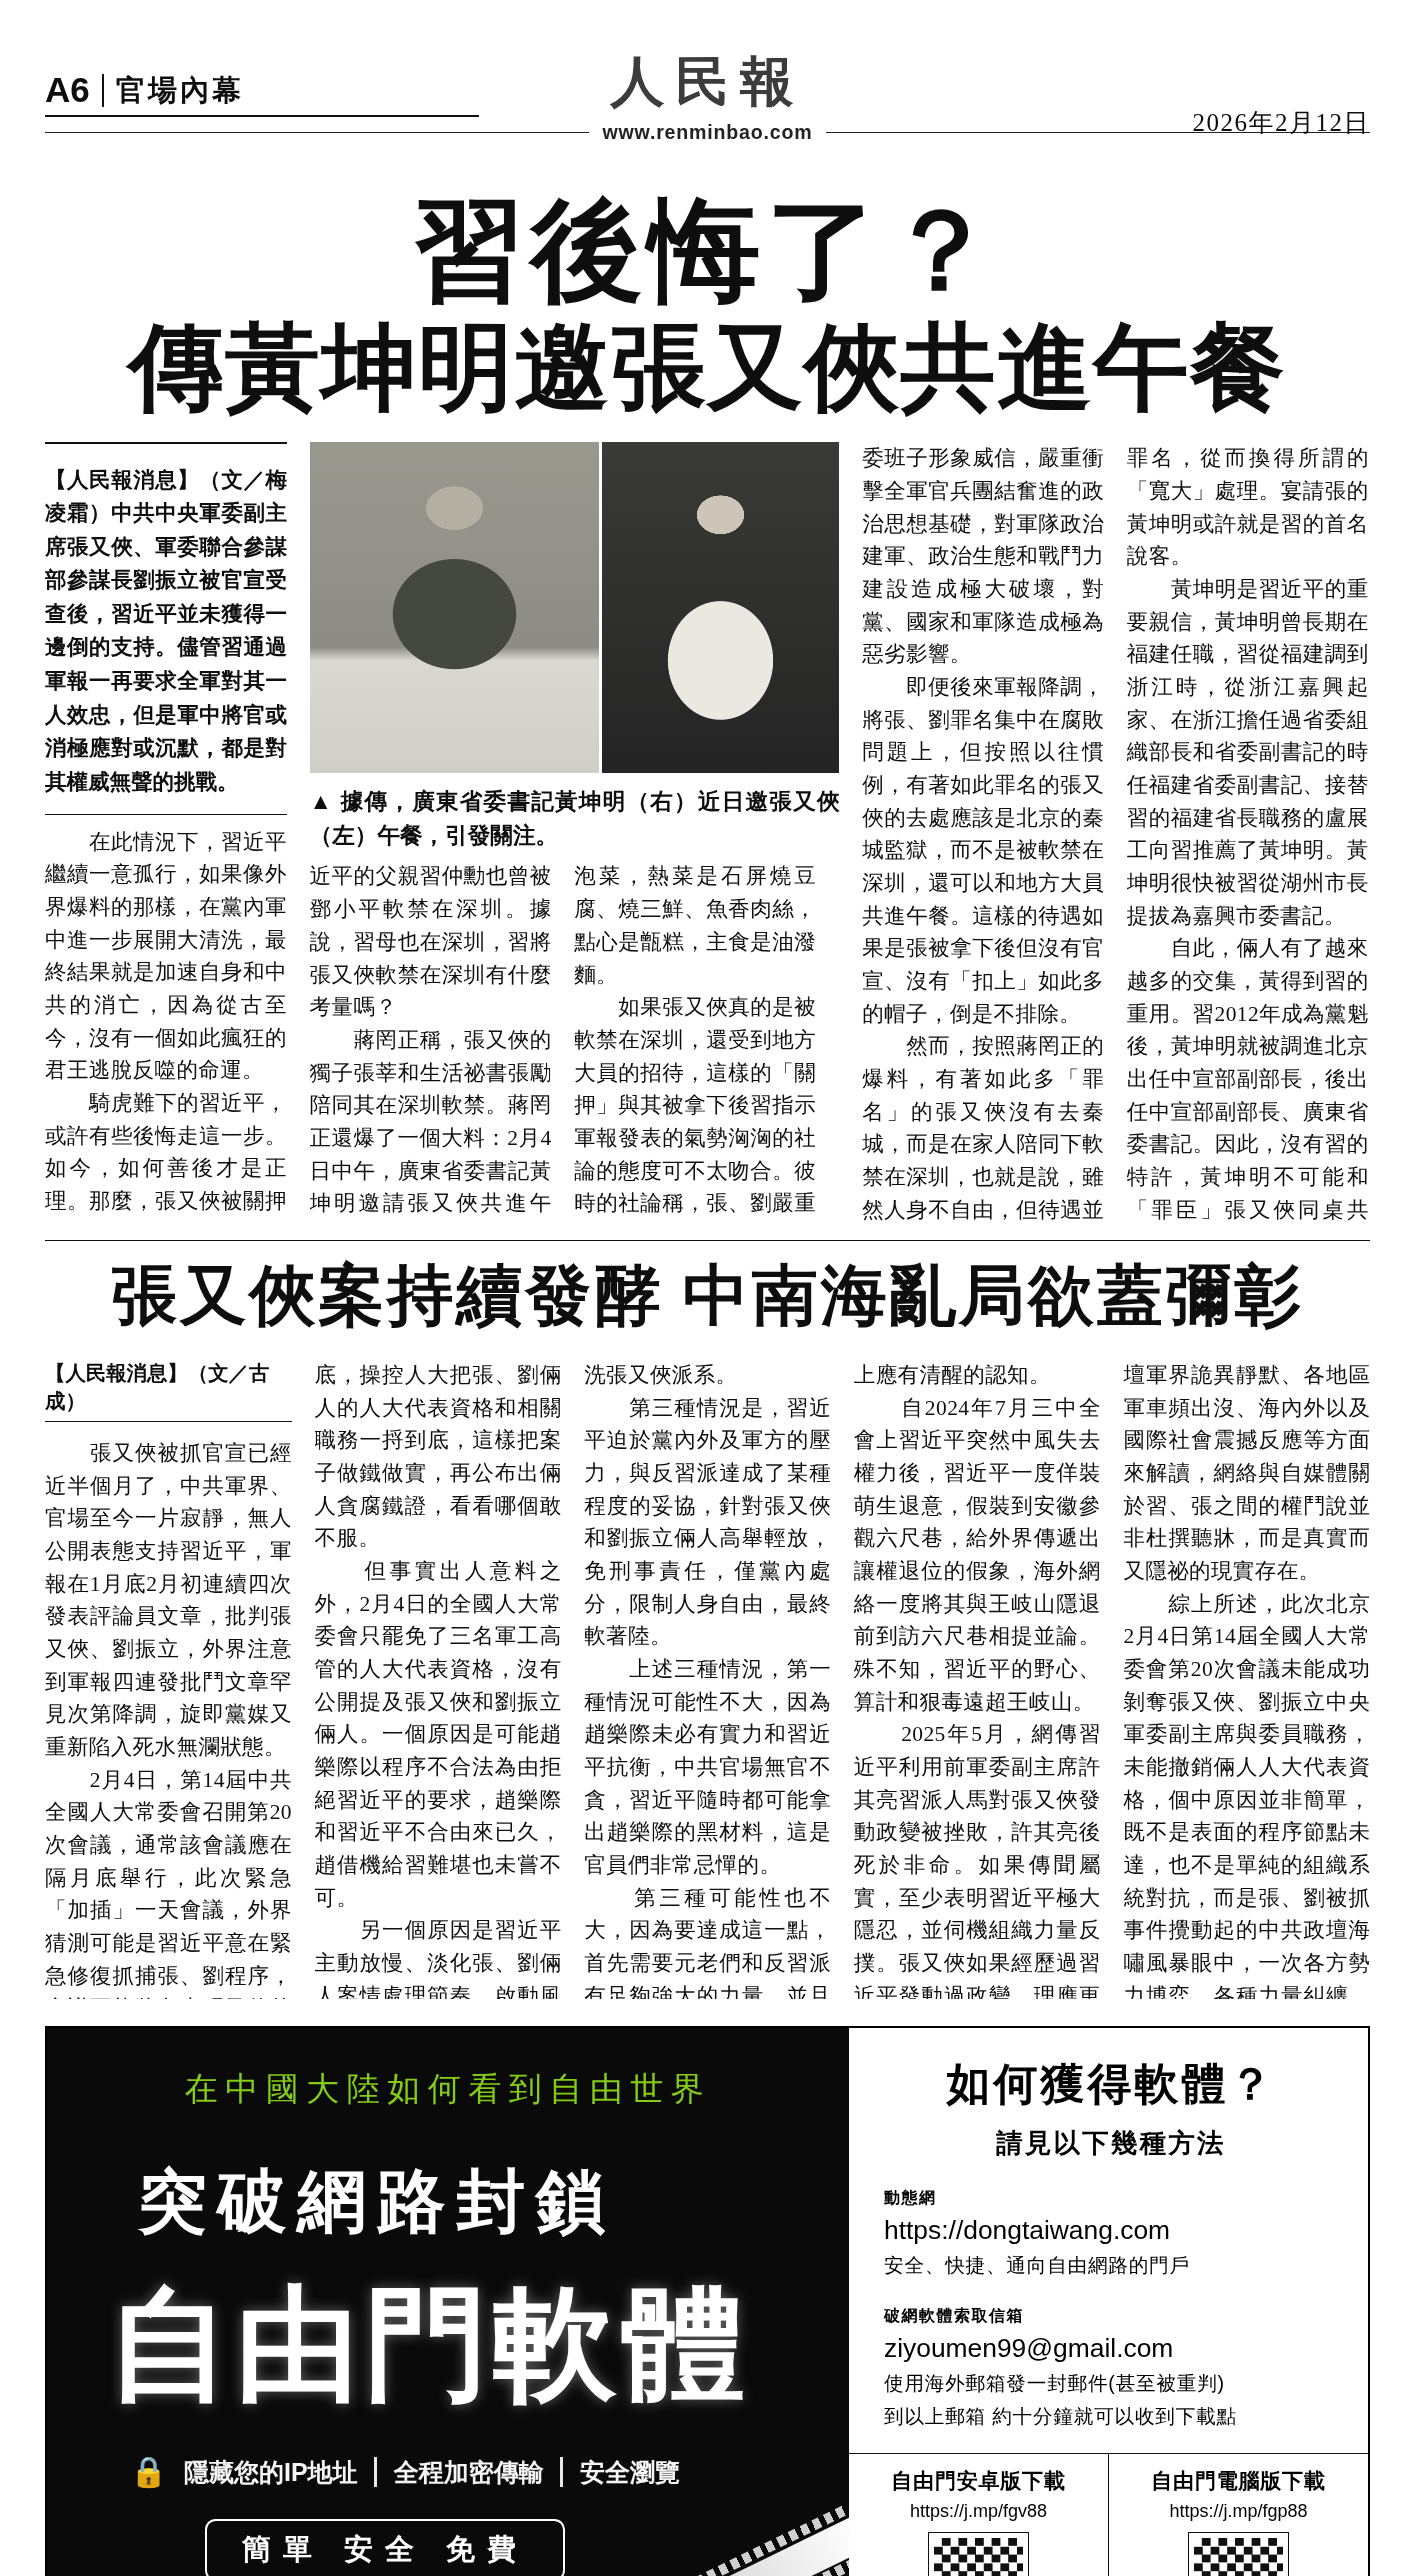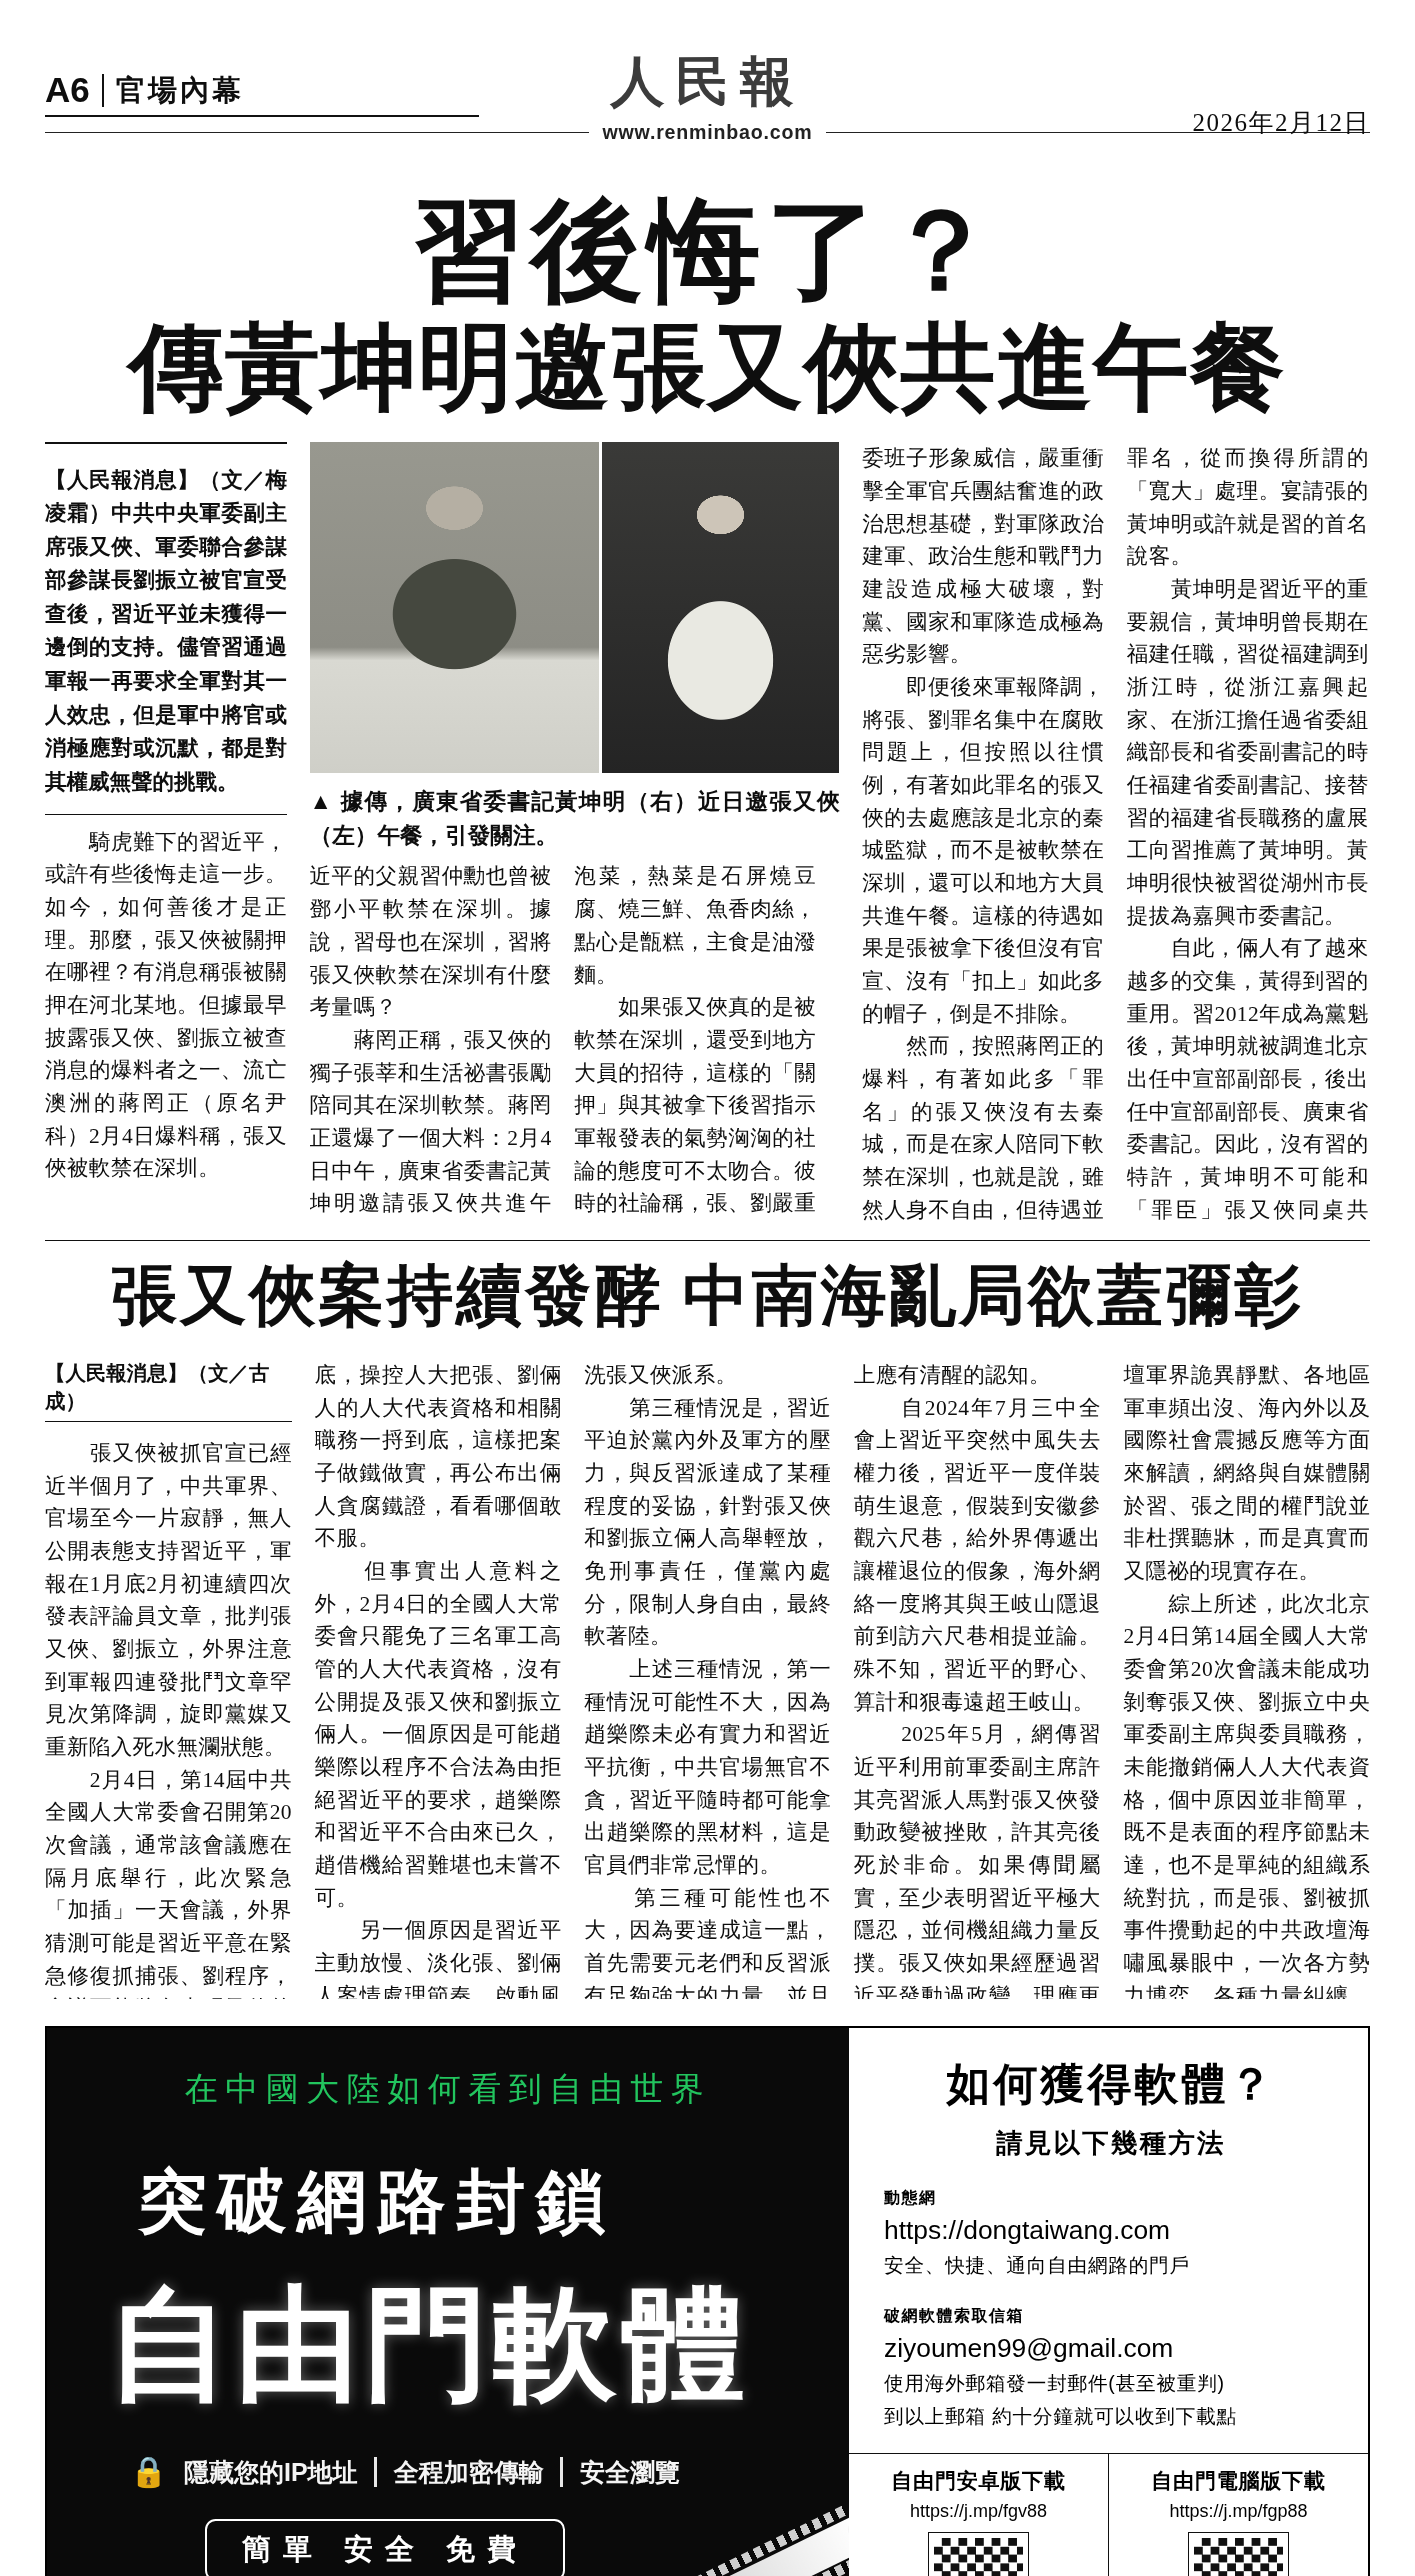--- a/index.html
+++ b/index.html
@@ -64,21 +64,21 @@
   .a2-body{display:flex;gap:22.6px;margin:26px 45px 0 45px;height:640px;overflow:hidden;}
   .a2-col{width:247px;flex:none;overflow:hidden;}
   .byline{margin:0 0 6px 0;font-family:"Liberation Sans","DejaVu Sans",sans-serif;
           font-weight:bold;font-size:20.4px;}
   .byline-rule{border-top:1.5px solid #111;margin:0 0 15px 0;}
 
   
   .ad{display:flex;margin:27px 45px 0 45px;border:2.3px solid #000;height:560px;}
   .ad-left{position:relative;width:802px;flex:none;background:#0a0a0a;color:#fff;
            overflow:hidden;font-family:"Liberation Sans","DejaVu Sans",sans-serif;}
-  .ad-tagline{margin-top:39px;text-align:center;font-size:33px;letter-spacing:7.5px;color:#22c55e;}
+  .ad-tagline{margin-top:39px;text-align:center;font-size:33px;letter-spacing:7.5px;color:#84cc16;}
   .ad-line1{margin:44px 0 0 91px;font-size:69px;font-weight:bold;letter-spacing:10.6px;}
   .ad-product{margin:15px 0 0 60px;font-size:124px;font-weight:bold;letter-spacing:4.5px;
               text-shadow:0 0 13.6px rgba(255,255,255,0.35);}
   .ad-features{display:flex;align-items:center;gap:16.6px;margin:26px 0 0 83px;
                font-size:25px;font-weight:bold;color:#f5f5f5;}
   .feat-bar{width:3px;height:30px;background:#e8e8e8;display:inline-block;}
   .lock{font-size:30px;line-height:1;}
   .ad-pill{display:inline-block;margin:30px 0 0 158px;border:2.3px solid #fff;border-radius:10.6px;
            padding:9px 35px;font-size:29px;font-weight:bold;letter-spacing:12px;color:#fff;}
   .zipper{position:absolute;right:-22.6px;bottom:27px;width:453px;height:63px;
@@ -134,20 +134,21 @@
 
   <div class="hl1">習後悔了？</div>
   <div class="hl2">傳黃坤明邀張又俠共進午餐</div>
 
   <div class="a1-body">
     <div class="a1-col1">
       <div class="rule-top"></div>
       <p class="lede">【人民報消息】（文／梅凌霜）中共中央軍委副主席張又俠、軍委聯合參謀部參謀長劉振立被官宣受查後，習近平並未獲得一邊倒的支持。儘管習通過軍報一再要求全軍對其一人效忠，但是軍中將官或消極應對或沉默，都是對其權威無聲的挑戰。</p>
       <div class="rule-mid"></div>
       <div>
+          <p class="para">　　在此情況下，習近平繼續一意孤行，如果像外界爆料的那樣，在黨內軍中進一步展開大清洗，最終結果就是加速自身和中共的消亡，因為從古至今，沒有一個如此瘋狂的君王逃脫反噬的命運。</p>
           <p class="para">　　騎虎難下的習近平，或許有些後悔走這一步。如今，如何善後才是正理。那麼，張又俠被關押在哪裡？有消息稱張被關押在河北某地。但據最早披露張又俠、劉振立被查消息的爆料者之一、流亡澳洲的蔣罔正（原名尹科）2月4日爆料稱，張又俠被軟禁在深圳。</p>
         </div>
     </div>
     <div class="a1-mid">
       <div class="photo-row">
         <div class="photo photo-left"></div>
         <div class="photo photo-right"></div>
       </div>
       <p class="caption">▲ 據傳，廣東省委書記黃坤明（右）近日邀張又俠（左）午餐，引發關注。</p>
       <div class="a1-midcols">

